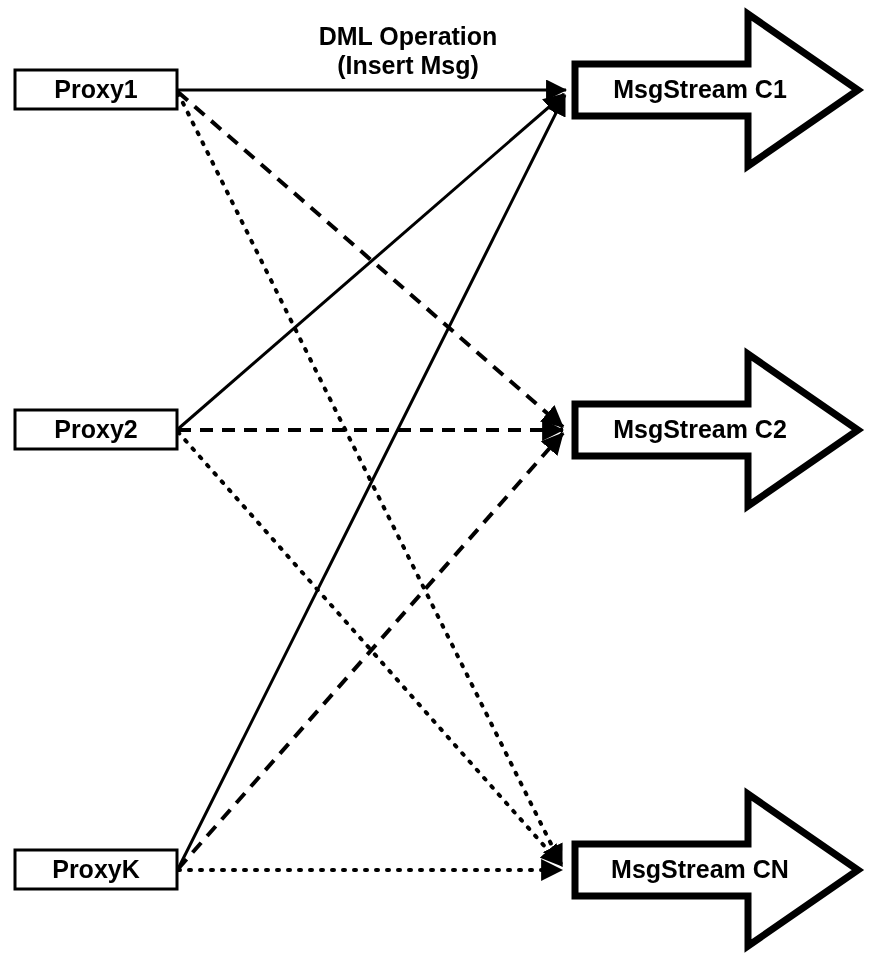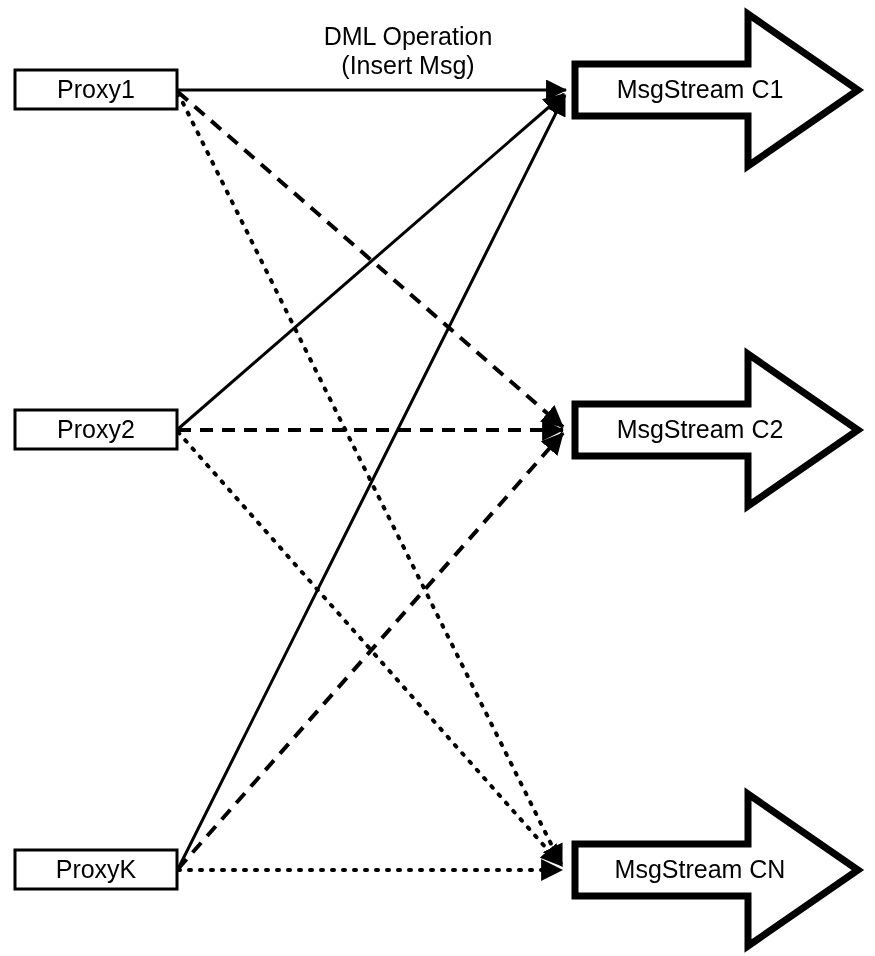--- a/index.html
+++ b/index.html
@@ -10,20 +10,21 @@
   }
   body {
     font-family: "Liberation Sans", sans-serif;
   }
   #canvas {
     position: relative;
     width: 875px;
     height: 956px;
     background: #ffffff;
     overflow: hidden;
+    font-weight: bold;
   }
   #diagram-svg {
     position: absolute;
     top: 0;
     left: 0;
     width: 875px;
     height: 956px;
   }
   .node-label {
     font-family: "Liberation Sans", sans-serif;

